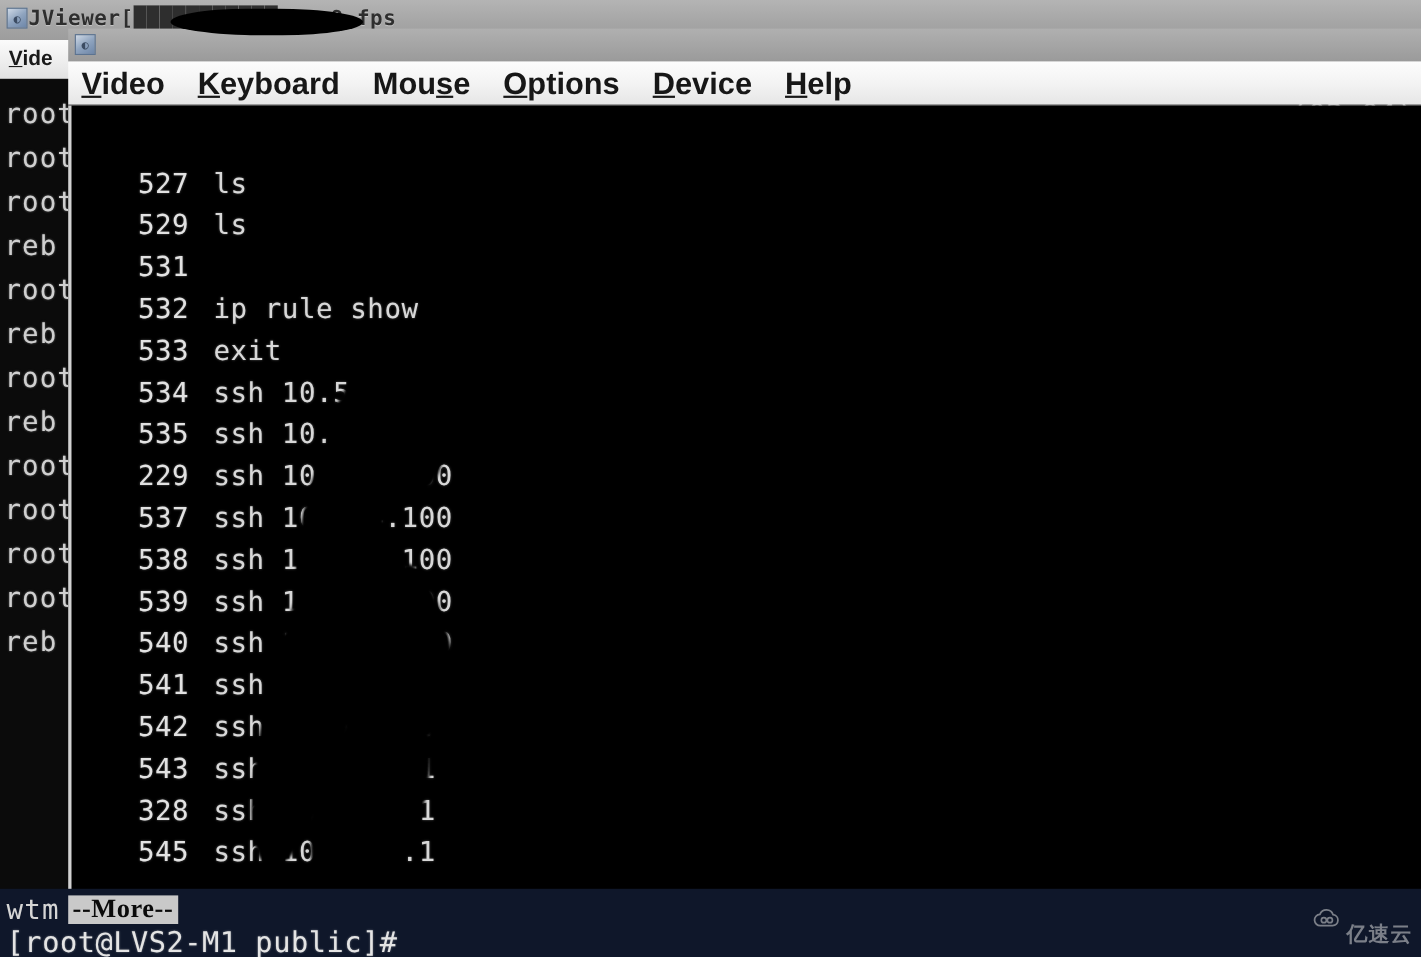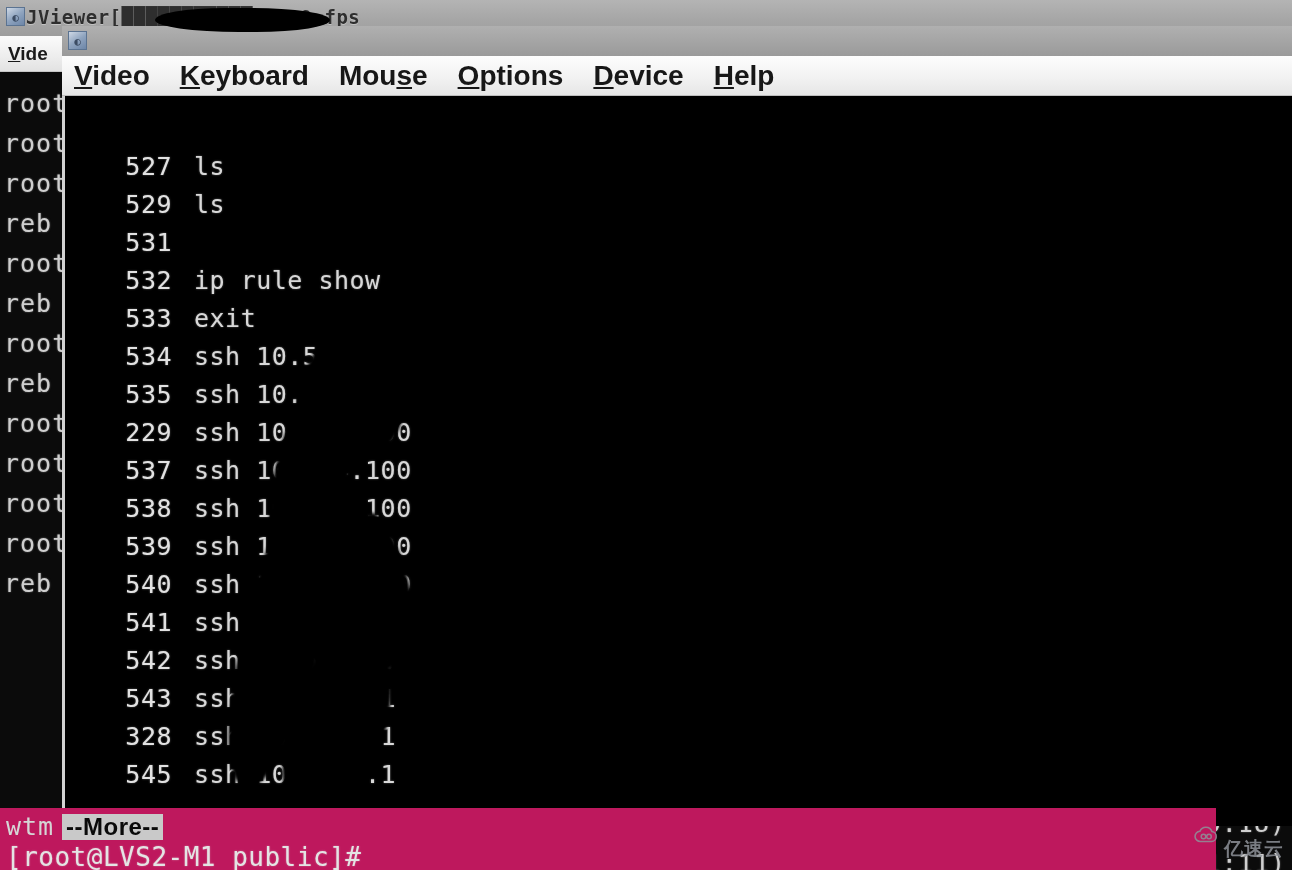--- a/index.html
+++ b/index.html
@@ -210,43 +210,42 @@
   .b4 { left: 0px;   top: 150px; width: 78px;  height: 320px; transform: rotate(14deg); border-radius: 45% 55% 50% 50%; }
   .b5 { left: 70px;  top: 140px; width: 66px;  height: 300px; transform: rotate(-6deg); }
   .b6 { left: 118px; top: 190px; width: 48px;  height: 170px; transform: rotate(-12deg); }
   .b7 { left: 44px;  top: 300px; width: 96px;  height: 210px; transform: rotate(16deg); }
 
   
   #bottom-area {
     position: absolute;
     left: 0;
     top: 808px;
-    width: 1200px;
+    width: 1292px;
     height: 62px;
-    background: #be185d;
+    background: #0f172a;
     z-index: 9;
-    padding-left: 16px;
   }
   #wtmp-text {
     position: absolute;
     left: 6px; top: 4px;
     font-family: "DejaVu Sans Mono", monospace;
     font-size: 25px;
     line-height: 30px;
     color: #d5d5d5;
     white-space: nowrap;
     letter-spacing: 1px;
   }
   #more-marker {
     position: absolute;
     left: 62px; top: 6px;
     padding: 0 4px;
     background: #c9c9c9;
     color: #0a0a0a;
-    font-family: Liberation Sans, sans-serif;
+    font-family: Liberation Serif, serif;
     font-size: 24px;
     font-weight: bold;
     line-height: 26px;
     letter-spacing: 0.5px;
     white-space: nowrap;
     z-index: 11;
   }
   #shell-prompt {
     position: absolute;
     left: 6px; top: 34px;

